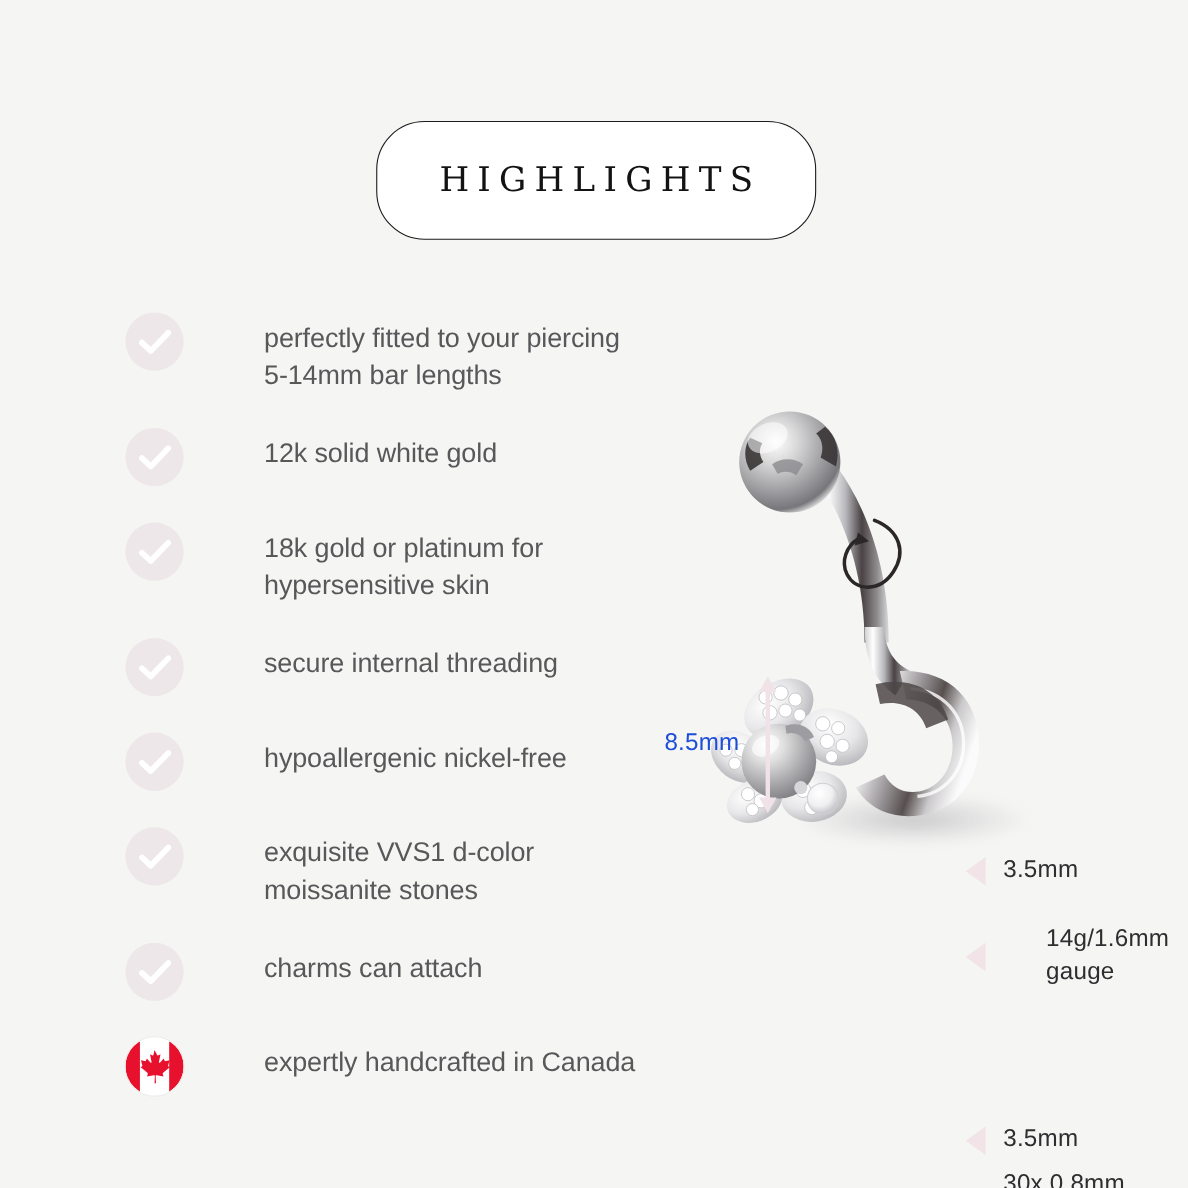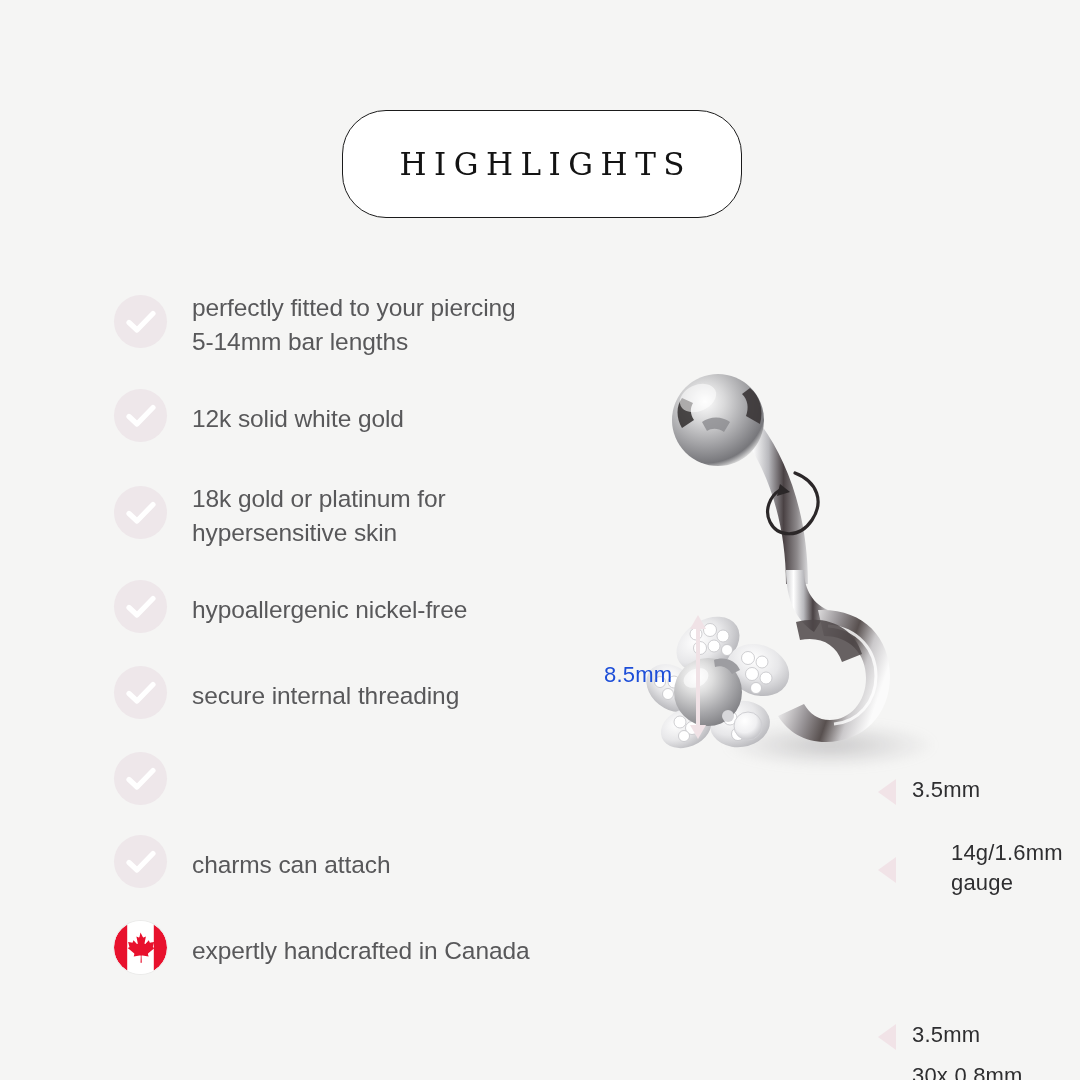--- a/index.html
+++ b/index.html
@@ -43,23 +43,24 @@
 
   
   #highlights-list {
     position: absolute;
     left: 114px;
     top: 284px;
     width: 520px;
   }
   .highlight-row {
     display: flex;
-    align-items: center;
+    align-items: flex-start;
     margin-bottom: 33px;
     min-height: 52px;
+    gap: 48px;
   }
   .highlight-row.two-line { margin-bottom: 30px; }
 
   .check-badge {
     flex: 0 0 auto;
     width: 53px;
     height: 53px;
     border-radius: 50%;
     background: #eee7ea;
     position: relative;
@@ -199,38 +200,40 @@
     <div class="highlight-text">18k gold or platinum for
 hypersensitive skin</div>
   </div>
 
   <div class="highlight-row">
     <div class="check-badge">
       <svg width="30" height="24" viewBox="0 0 30 24" aria-hidden="true">
         <path d="M3 12.5 L11 20 L27 3.5" fill="none" stroke="#ffffff" stroke-width="5.2" stroke-linecap="round" stroke-linejoin="round"></path>
       </svg>
     </div>
+    <div class="highlight-text">secure internal threading</div>
+  </div>
+
+  <div class="highlight-row">
+    <div class="check-badge">
+      <svg width="30" height="24" viewBox="0 0 30 24" aria-hidden="true">
+        <path d="M3 12.5 L11 20 L27 3.5" fill="none" stroke="#ffffff" stroke-width="5.2" stroke-linecap="round" stroke-linejoin="round"></path>
+      </svg>
+    </div>
     <div class="highlight-text">hypoallergenic nickel-free</div>
   </div>
 
-  <div class="highlight-row">
-    <div class="check-badge">
-      <svg width="30" height="24" viewBox="0 0 30 24" aria-hidden="true">
-        <path d="M3 12.5 L11 20 L27 3.5" fill="none" stroke="#ffffff" stroke-width="5.2" stroke-linecap="round" stroke-linejoin="round"></path>
-      </svg>
-    </div>
-    <div class="highlight-text">secure internal threading</div>
-  </div>
-
   <div class="highlight-row two-line">
     <div class="check-badge">
       <svg width="30" height="24" viewBox="0 0 30 24" aria-hidden="true">
         <path d="M3 12.5 L11 20 L27 3.5" fill="none" stroke="#ffffff" stroke-width="5.2" stroke-linecap="round" stroke-linejoin="round"></path>
       </svg>
     </div>
+    <div class="highlight-text">exquisite VVS1 d-color
+moissanite stones</div>
   </div>
 
   <div class="highlight-row">
     <div class="check-badge">
       <svg width="30" height="24" viewBox="0 0 30 24" aria-hidden="true">
         <path d="M3 12.5 L11 20 L27 3.5" fill="none" stroke="#ffffff" stroke-width="5.2" stroke-linecap="round" stroke-linejoin="round"></path>
       </svg>
     </div>
     <div class="highlight-text">charms can attach</div>
   </div>

